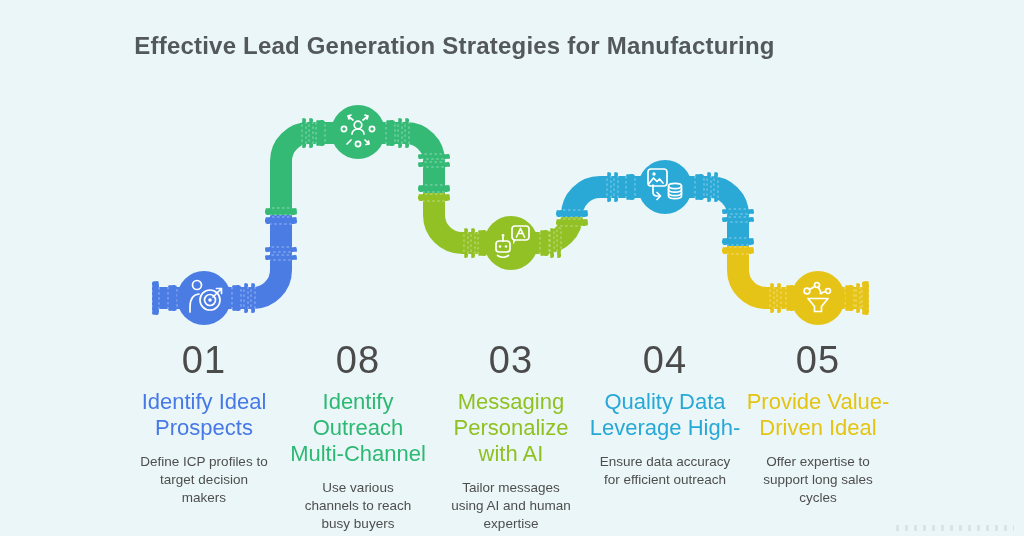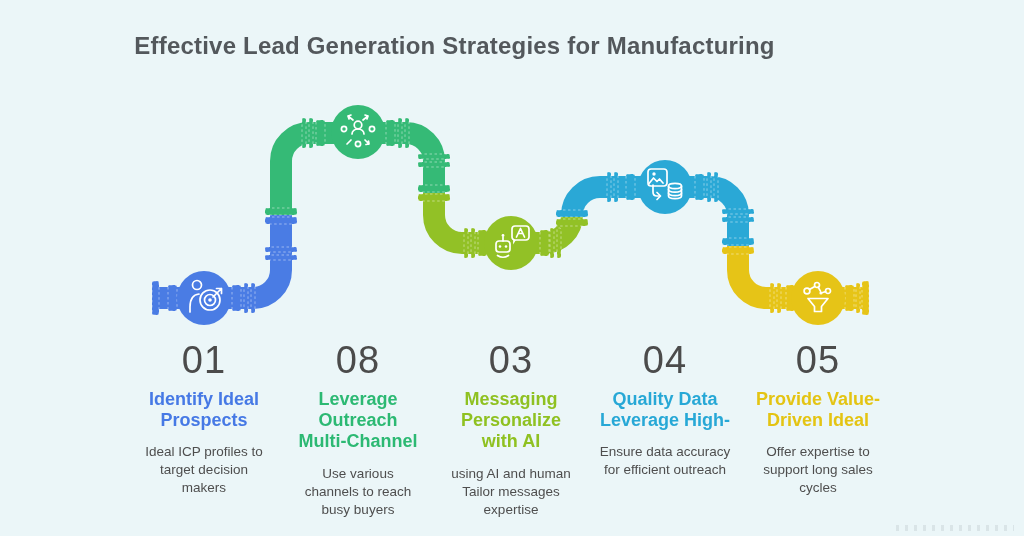--- a/index.html
+++ b/index.html
@@ -19,21 +19,21 @@
   .fit rect{stroke:rgba(255,255,255,.45);stroke-width:1;stroke-dasharray:2.5 2.5;}
   .glyph{stroke:#fff;stroke-width:1.7;fill:none;stroke-linecap:round;stroke-linejoin:round;}
   .glyph .fillw{fill:#fff;stroke:none;}
   .col{
     position:absolute;top:341px;width:170px;text-align:center;
   }
   .num{
     font-size:38px;line-height:1;color:#4b4b4b;font-weight:400;
     margin-bottom:10px;letter-spacing:1px;
   }
-  .head{font-size:18px;font-weight:bold;line-height:1.18;margin-bottom:12px;}
+  .head{font-size:22px;font-weight:normal;line-height:1.18;margin-bottom:12px;}
   .head span,.desc span{display:block;}
   .desc{font-size:13.5px;line-height:1.33;color:#4e4e4e;}
   .hc1{color:#4679e5;} .hc2{color:#2cb973;} .hc3{color:#8fc121;}
   .hc4{color:#27a8d6;} .hc5{color:#e4c413;}
   .watermark{
     position:absolute;right:10px;bottom:5px;width:118px;height:6px;opacity:.35;
     background:repeating-linear-gradient(90deg,#b9c4c8 0 3px,transparent 3px 9px);
   }
 </style>
 </head>
@@ -179,50 +179,50 @@
   </svg>
 
   <div class="col" style="left:119px">
     <div class="num">01</div>
     <div class="head hc1">
       <span>Identify Ideal</span>
       <span>Prospects</span>
       <span></span>
     </div>
     <div class="desc">
-      <span>Ideal ICP profiles to</span>
+      <span>Define ICP profiles to</span>
       <span>target decision</span>
       <span>makers</span>
     </div>
   </div>
 
   <div class="col" style="left:273px">
     <div class="num">08</div>
     <div class="head hc2">
-      <span>Leverage</span>
+      <span>Identify</span>
       <span>Outreach</span>
       <span>Multi-Channel</span>
     </div>
     <div class="desc">
       <span>Use various</span>
       <span>channels to reach</span>
       <span>busy buyers</span>
     </div>
   </div>
 
   <div class="col" style="left:426px">
     <div class="num">03</div>
     <div class="head hc3">
       <span>Messaging</span>
       <span>Personalize</span>
       <span>with AI</span>
     </div>
     <div class="desc">
+      <span>Tailor messages</span>
       <span>using AI and human</span>
-      <span>Tailor messages</span>
       <span>expertise</span>
     </div>
   </div>
 
   <div class="col" style="left:580px">
     <div class="num">04</div>
     <div class="head hc4">
       <span>Quality Data</span>
       <span>Leverage High-</span>
       <span></span>

